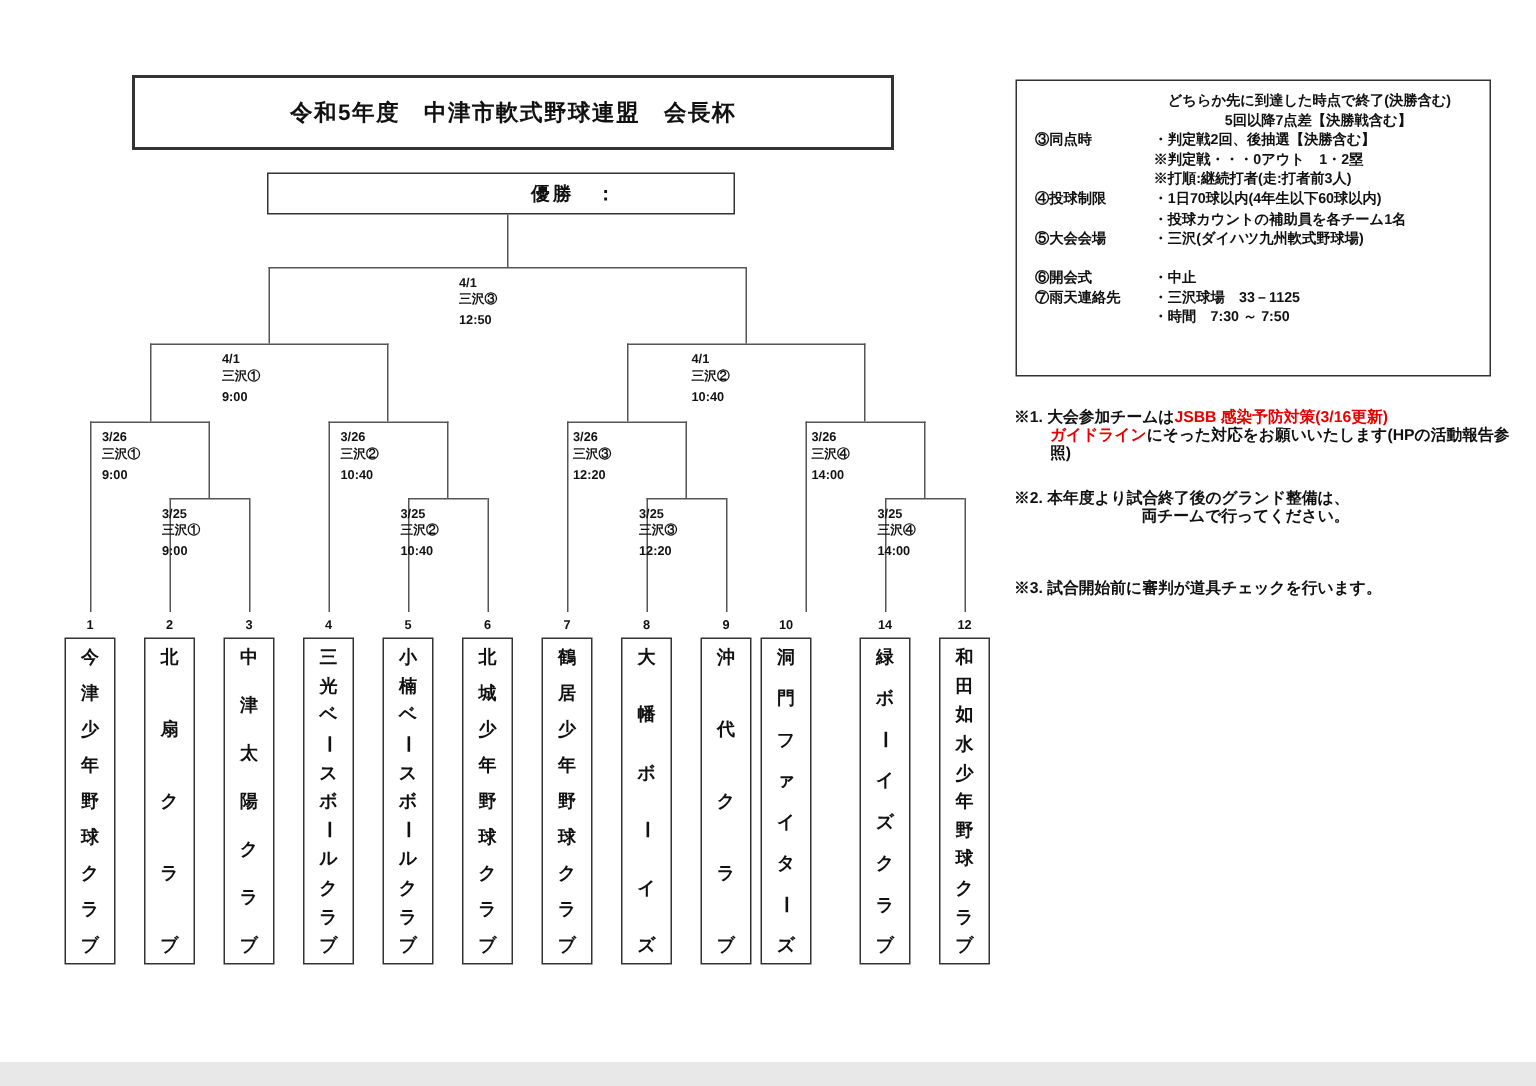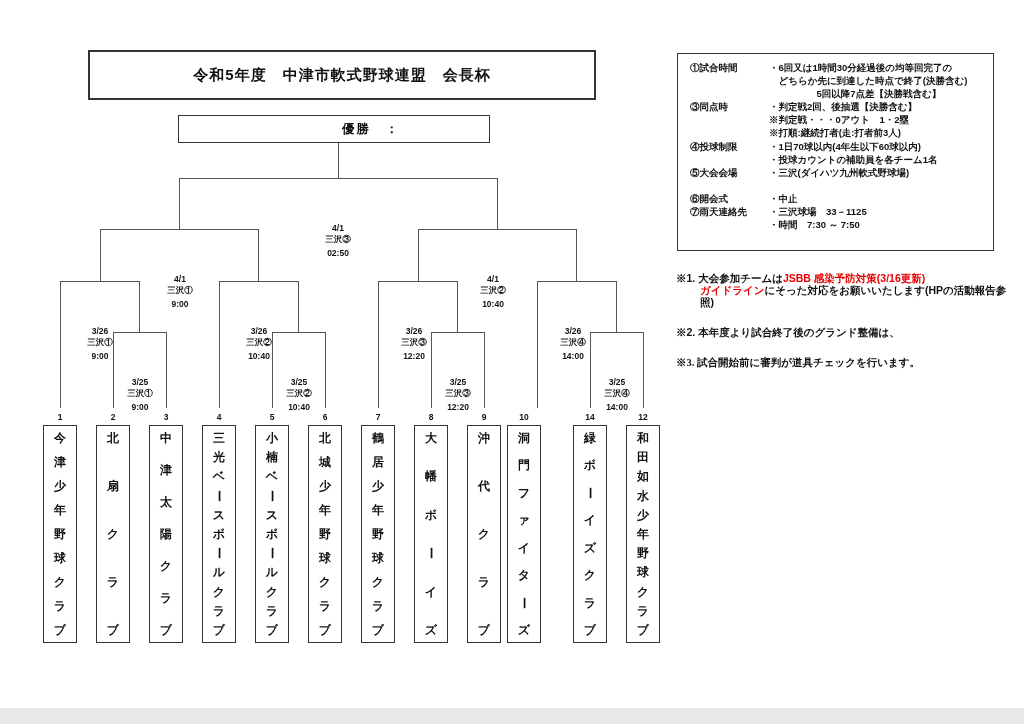--- a/index.html
+++ b/index.html
@@ -5,28 +5,28 @@
   html,body{margin:0;padding:0;background:#e8e8e8;}
   .page{position:relative;width:1024px;height:708px;background:#ffffff;
         font-family:"Liberation Sans",sans-serif;font-weight:bold;color:#111;
         overflow:hidden;margin:0 auto;box-shadow:0 0 4px rgba(0,0,0,.25);}
   
   .title-box{position:absolute;left:88px;top:50px;width:504px;height:46px;
              border:2px solid #333;display:flex;align-items:center;justify-content:center;
              font-size:15px;letter-spacing:1px;}
   .champion-box{position:absolute;left:178px;top:115px;width:312px;height:28px;
                 border:1.5px solid #333;display:flex;align-items:center;
-                font-size:12.5px;box-sizing:border-box;}
+                font-size:12.5px;box-sizing:border-box;padding-left:12px;}
   .champion-box .champ-text{padding-left:163px;letter-spacing:2px;}
   
   .hl{position:absolute;height:1.3px;background:#555;}
   .vl{position:absolute;width:1.3px;background:#555;}
   
-  .match{position:absolute;width:64px;margin-left:-32px;text-align:center;
-         font-size:8.5px;line-height:11px;background:transparent;margin-top:40px;}
+  .match{position:absolute;width:64px;margin-left:-32px;text-align:left;
+         font-size:8.5px;line-height:11px;background:transparent;}
   .match .time{margin-top:3px;}
   
   .team{position:absolute;top:406px;width:34px;margin-left:-17px;text-align:center;}
   .seed{font-size:8.5px;line-height:12px;background:#fff;display:inline-block;padding:0 3px;}
   .tbox{border:1.5px solid #333;height:218px;box-sizing:border-box;margin-top:1px;
         display:flex;align-items:center;justify-content:center;background:#fff;}
   .tname{display:flex;flex-direction:column;justify-content:space-between;
          height:204px;font-size:12px;line-height:12px;}
   .tname span{display:block;height:12px;}
   .tname span.rot{transform:rotate(90deg);}
@@ -38,21 +38,21 @@
   .rule-label{width:79px;flex:none;}
   .rule-text{flex:1;}
   .rule-spacer{height:13.1px;}
   
   .notes{position:absolute;left:676px;top:272px;width:340px;font-size:10.5px;line-height:12px;}
   .note{margin-bottom:0;}
   .note-line2{padding-left:24px;}
   .n2-line2{padding-left:85px;}
   .red{color:#e60000;}
   #note2{margin-top:18px;}
-  #note3{margin-top:19px;font-family:Liberation Serif, serif;}
+  #note3{margin-top:36px;}
 </style>
 </head>
 <body>
 
 <div class="page">
 
   <div class="title-box">
     <span>令和5年度　中津市軟式野球連盟　会長杯</span>
   </div>
 
@@ -91,21 +91,21 @@
   <div class="vl" style="left:272px;top:332px;height:76px"></div>
   <div class="vl" style="left:325px;top:332px;height:76px"></div>
   <div class="vl" style="left:431px;top:332px;height:76px"></div>
   <div class="vl" style="left:484px;top:332px;height:76px"></div>
   <div class="vl" style="left:590px;top:332px;height:76px"></div>
   <div class="vl" style="left:643px;top:332px;height:76px"></div>
 
   <div class="match" style="left:338px;top:183px">
     <div>4/1</div>
     <div>三沢③</div>
-    <div class="time">02:50</div>
+    <div class="time">12:50</div>
   </div>
   <div class="match" style="left:180px;top:234px">
     <div>4/1</div>
     <div>三沢①</div>
     <div class="time">9:00</div>
   </div>
   <div class="match" style="left:493px;top:234px">
     <div>4/1</div>
     <div>三沢②</div>
     <div class="time">10:40</div>
@@ -329,21 +329,20 @@
           <span>野</span>
           <span>球</span>
           <span>ク</span>
           <span>ラ</span>
           <span>ブ</span>
         </div>
       </div>
   </div>
 
   <div class="rules">
-    <div class="rule-row"><span class="rule-label">①試合時間</span><span class="rule-text">・6回又は1時間30分経過後の均等回完了の</span></div>
     <div class="rule-row"><span class="rule-label"></span><span class="rule-text">　どちらか先に到達した時点で終了(決勝含む)</span></div>
     <div class="rule-row"><span class="rule-label"></span><span class="rule-text">　　　　　5回以降7点差【決勝戦含む】</span></div>
     <div class="rule-row"><span class="rule-label">③同点時</span><span class="rule-text">・判定戦2回、後抽選【決勝含む】</span></div>
     <div class="rule-row"><span class="rule-label"></span><span class="rule-text">※判定戦・・・0アウト　1・2塁</span></div>
     <div class="rule-row"><span class="rule-label"></span><span class="rule-text">※打順:継続打者(走:打者前3人)</span></div>
     <div class="rule-row"><span class="rule-label">④投球制限</span><span class="rule-text">・1日70球以内(4年生以下60球以内)</span></div>
     <div class="rule-row"><span class="rule-label"></span><span class="rule-text">・投球カウントの補助員を各チーム1名</span></div>
     <div class="rule-row"><span class="rule-label">⑤大会会場</span><span class="rule-text">・三沢(ダイハツ九州軟式野球場)</span></div>
     <div class="rule-spacer"></div>
     <div class="rule-row"><span class="rule-label">⑥開会式</span><span class="rule-text">・中止</span></div>
@@ -351,19 +350,20 @@
     <div class="rule-row"><span class="rule-label"></span><span class="rule-text">・時間　7:30 ～ 7:50</span></div>
   </div>
 
   <div class="notes">
     <div class="note" id="note1">
       <div><span>※1. 大会参加チームは</span><span class="red">JSBB 感染予防対策(3/16更新)</span></div>
       <div class="note-line2"><span class="red">ガイドライン</span><span>にそった対応をお願いいたします(HPの活動報告参照)</span></div>
     </div>
     <div class="note" id="note2">
       <div>※2. 本年度より試合終了後のグランド整備は、</div>
+      <div class="n2-line2">両チームで行ってください。</div>
     </div>
     <div class="note" id="note3">
       <div>※3. 試合開始前に審判が道具チェックを行います。</div>
     </div>
   </div>
 
 </div>
 
 </body></html>

